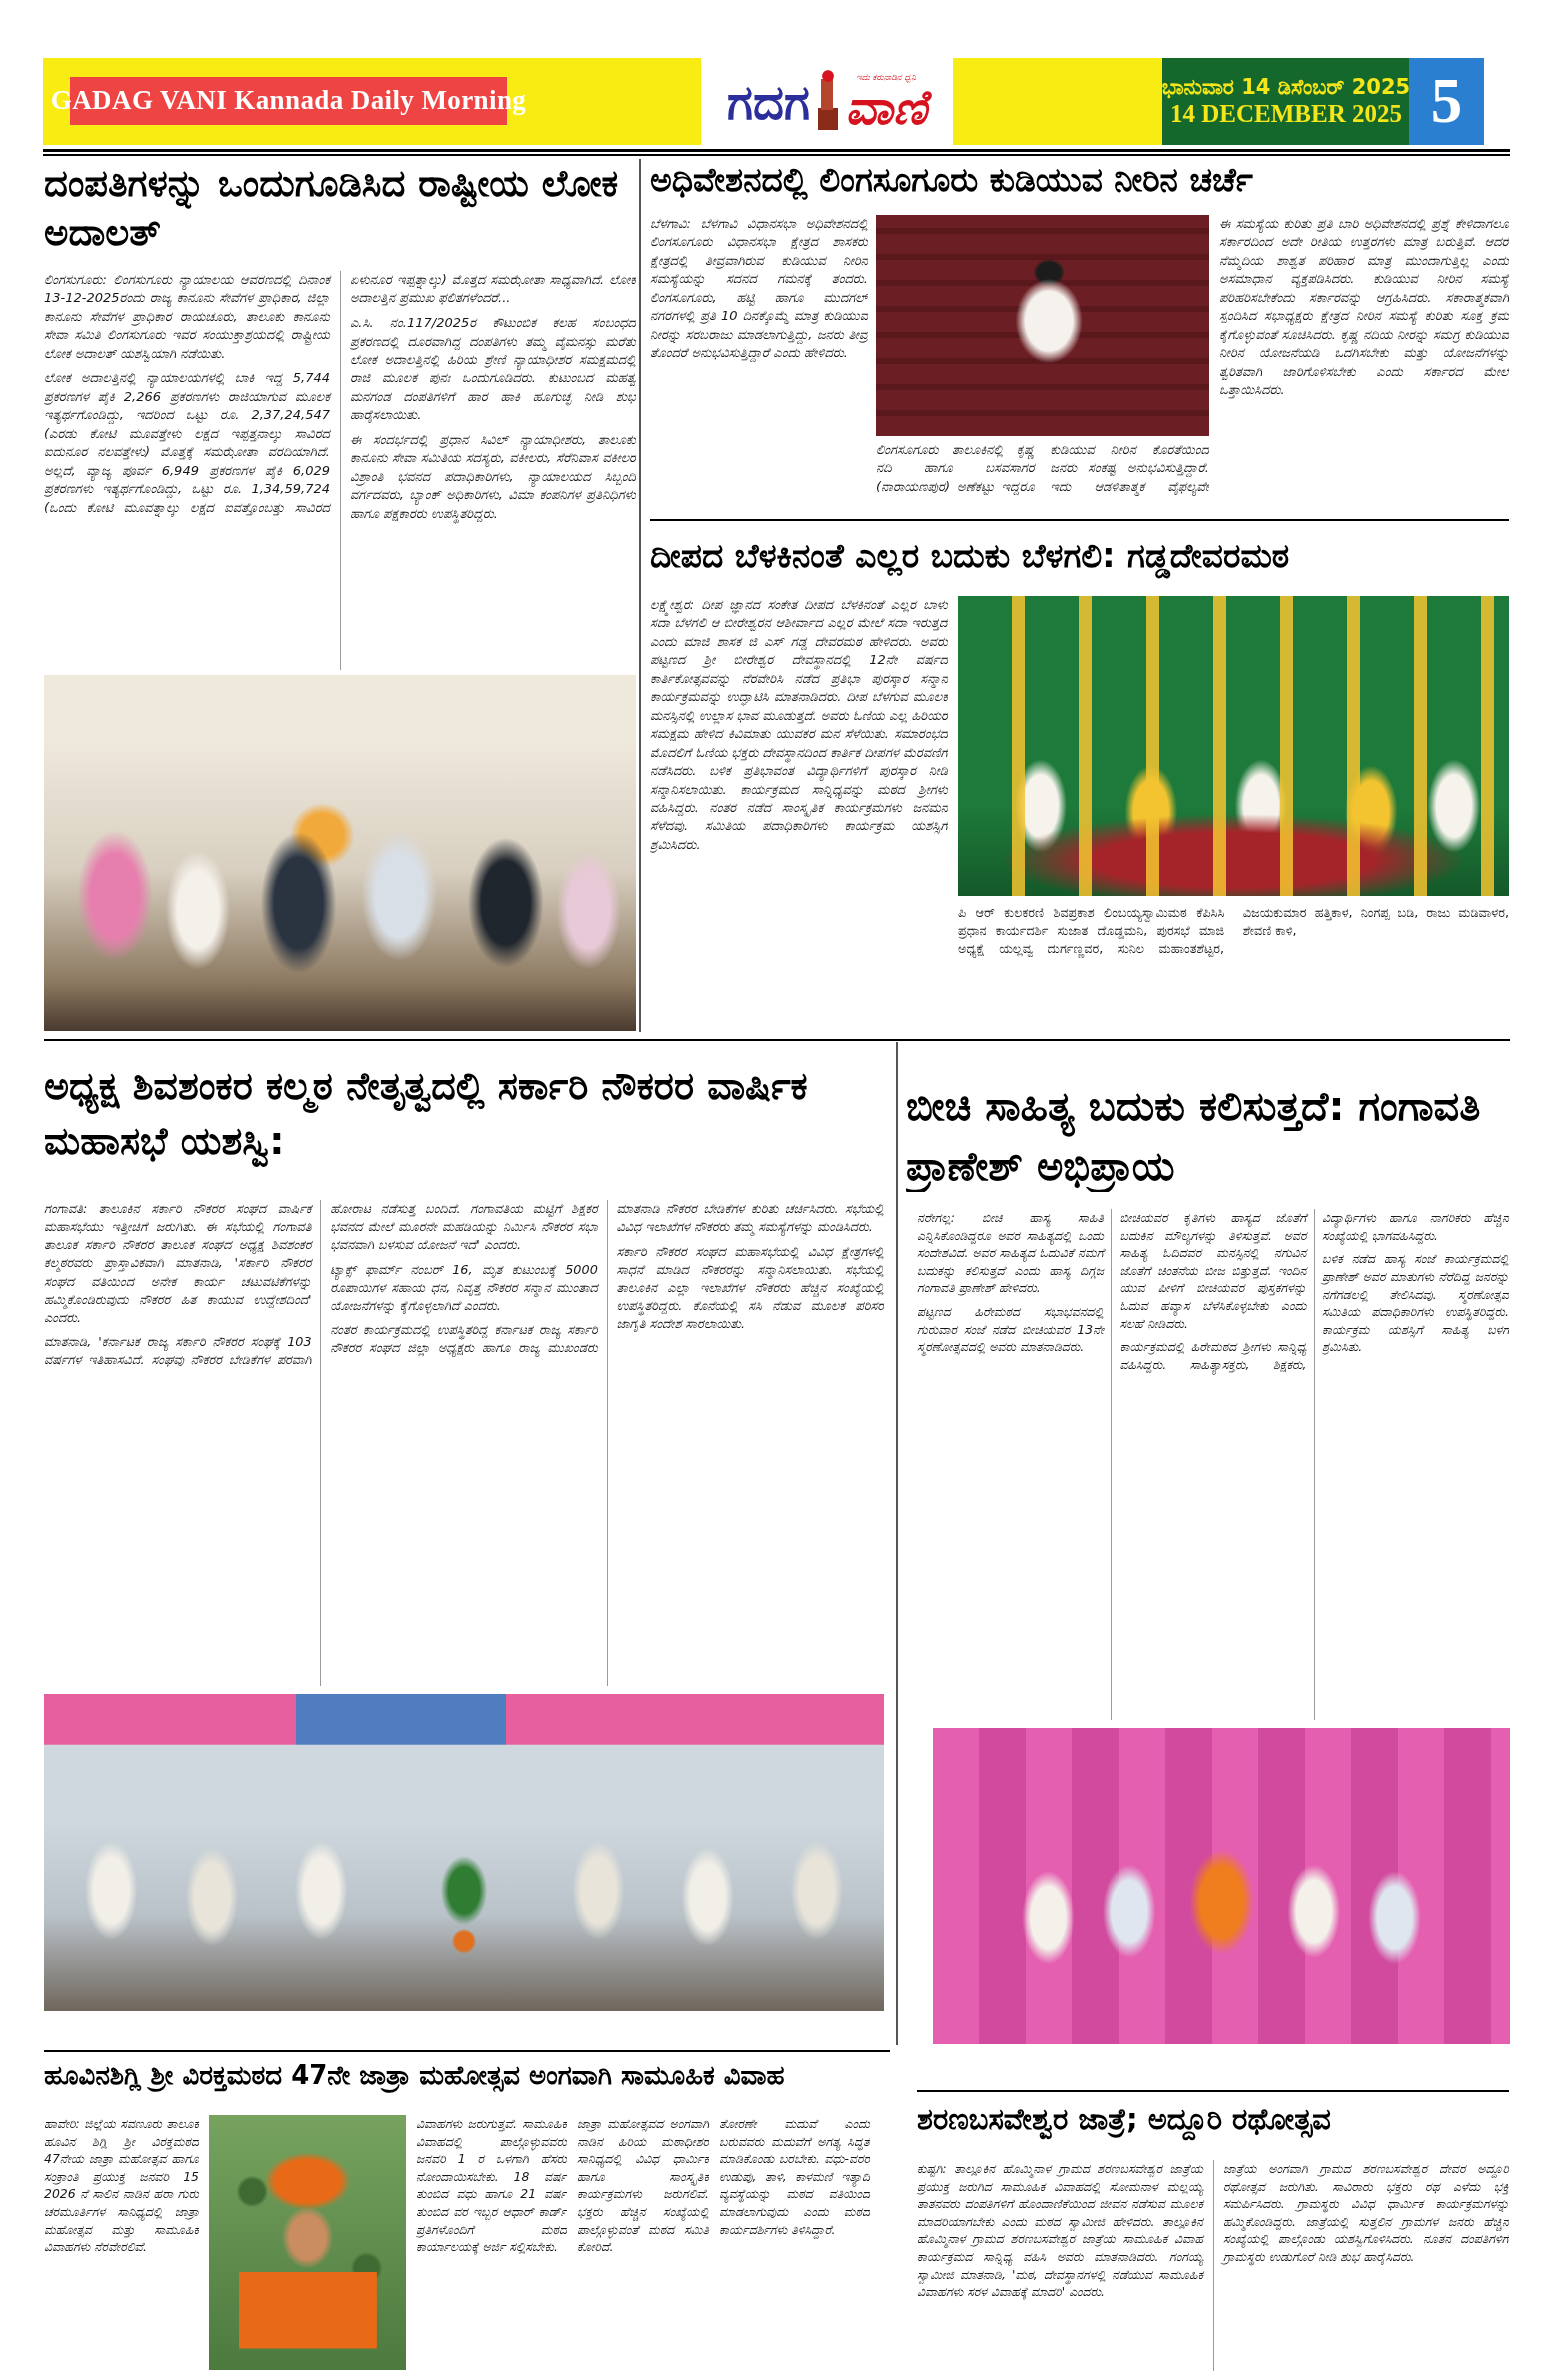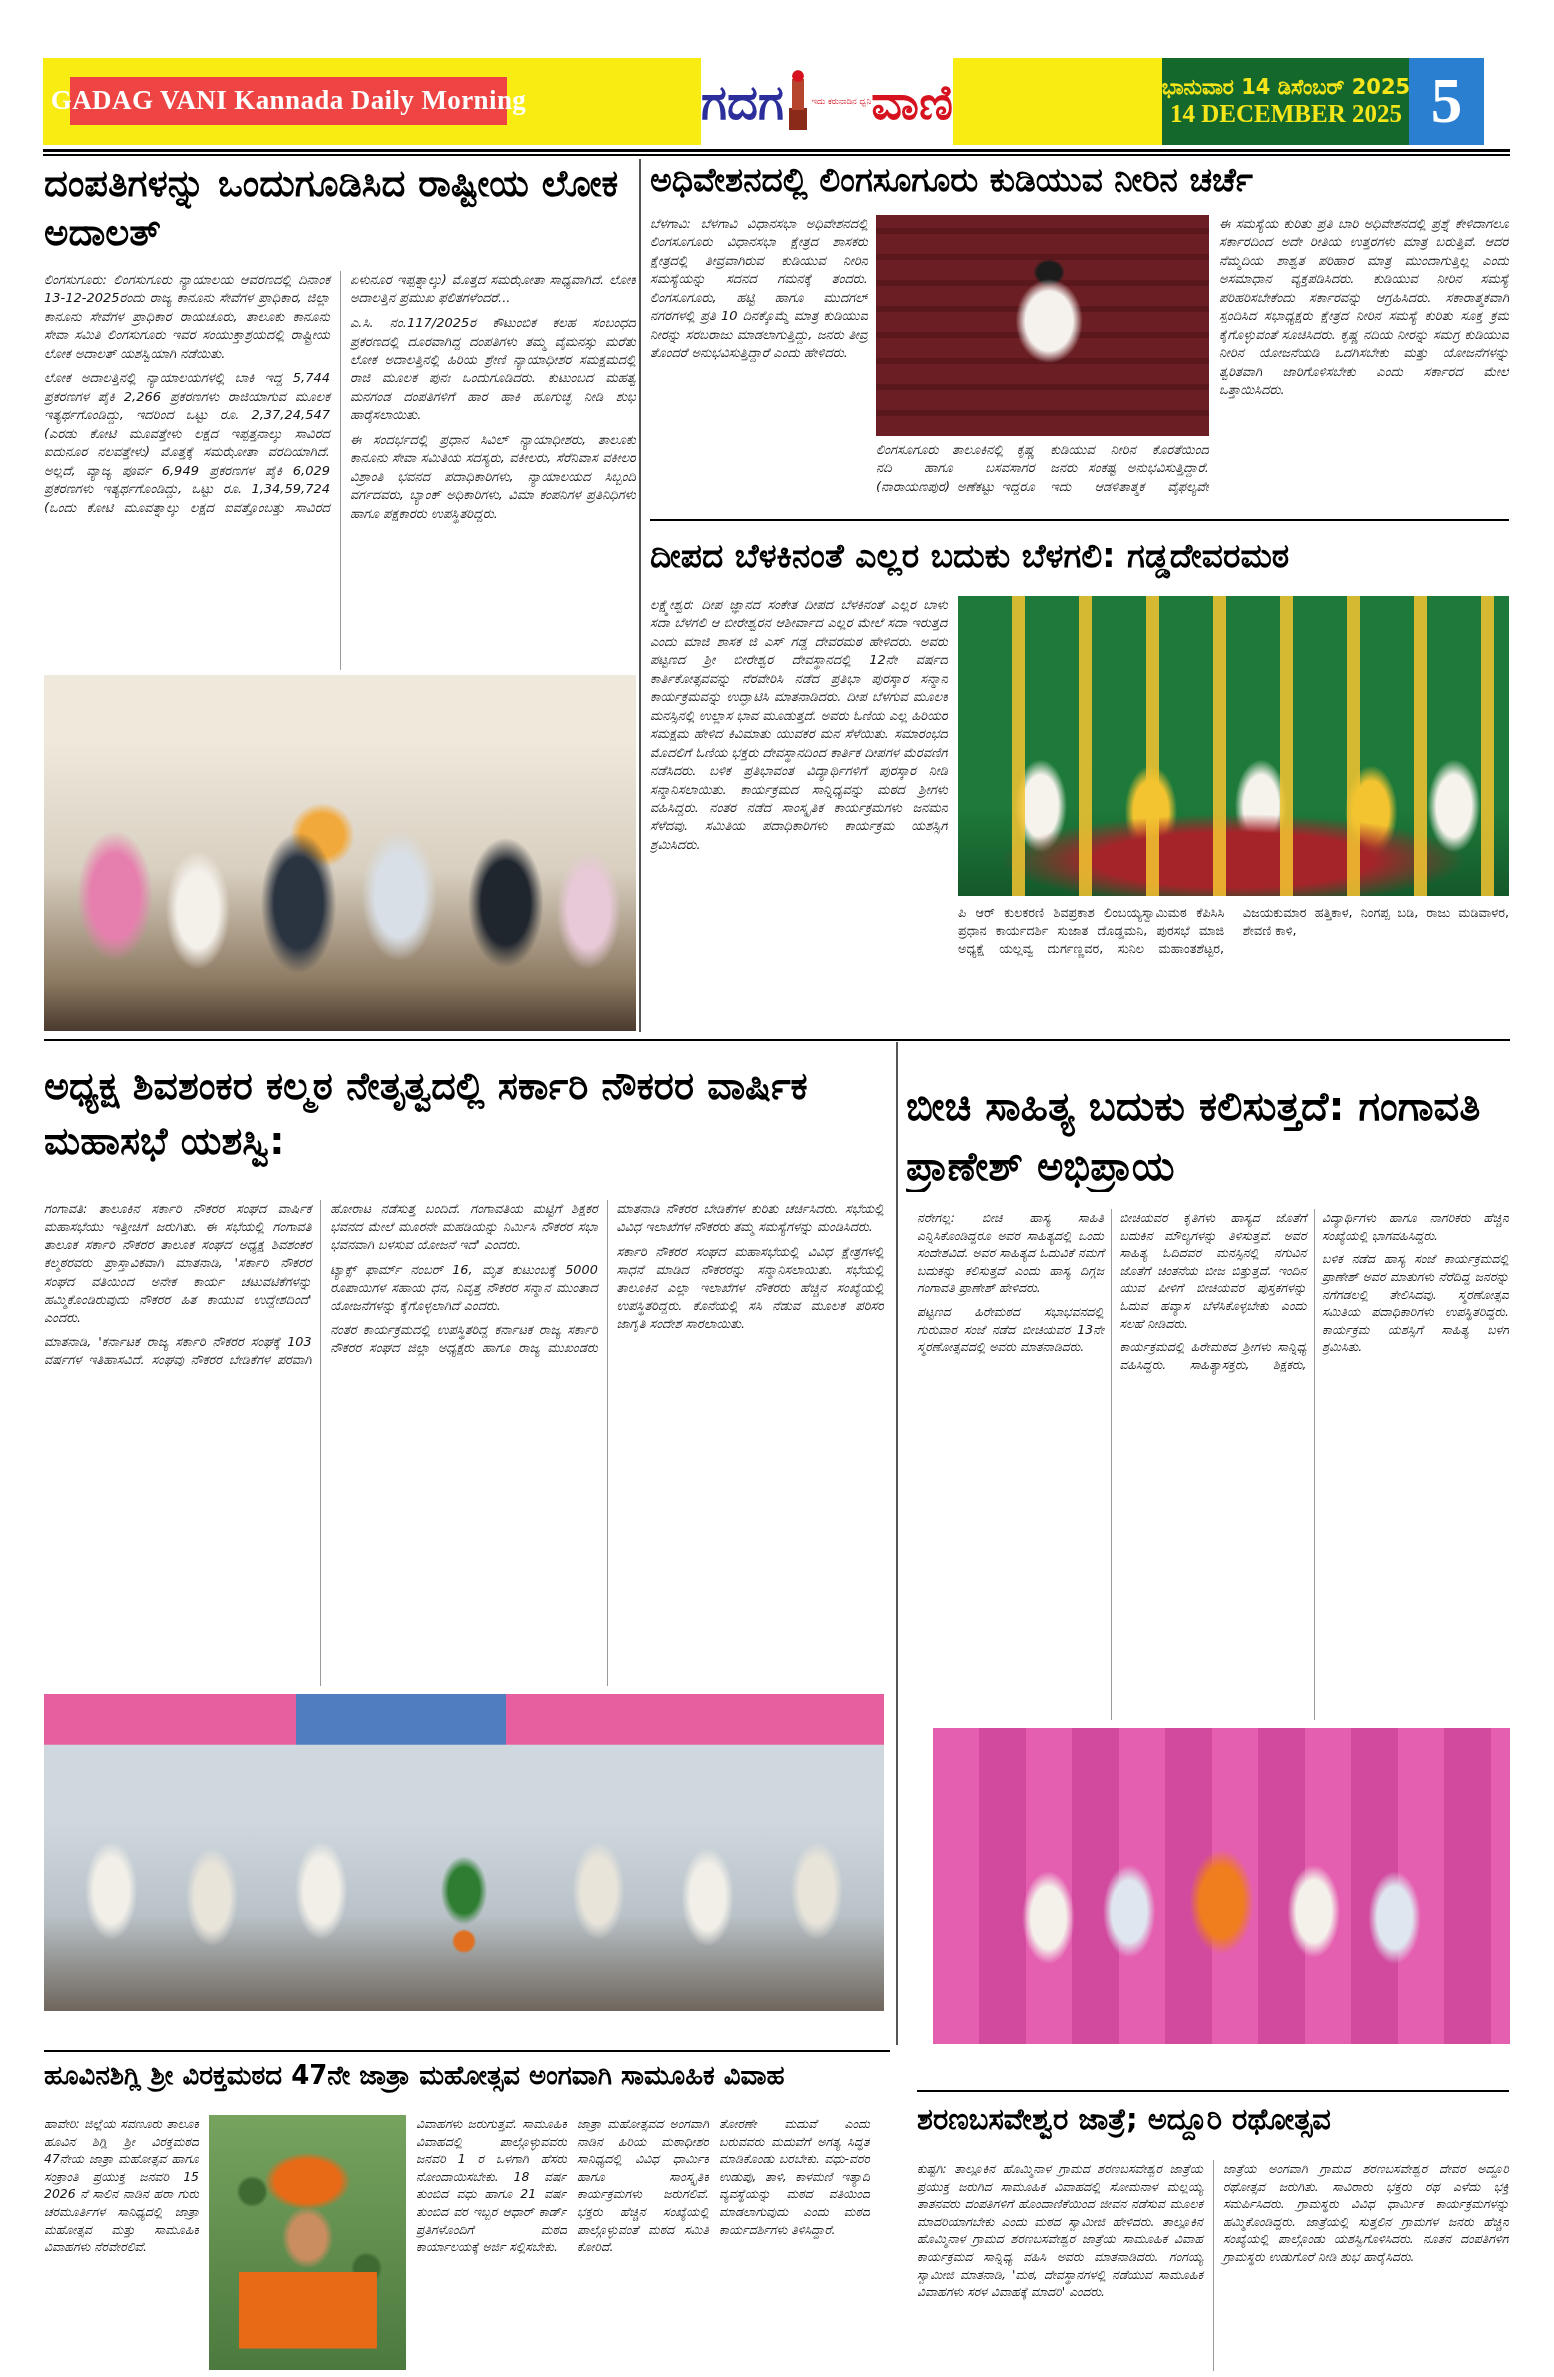--- a/index.html
+++ b/index.html
@@ -13,21 +13,21 @@
   .title-box{left:27px;top:18.6px;width:437px;height:48px;background:#ef4444;
              display:flex;align-items:center;justify-content:center;}
   .title-box span{color:#fff;font-family:"Liberation Serif",serif;font-weight:bold;font-size:27px;letter-spacing:0.4px;white-space:nowrap;}
   .logo-area{left:658px;top:0;width:252px;height:87px;background:#fff;display:flex;align-items:center;justify-content:center;gap:4.6px;text-align:right;}
   .logo-kn1{color:#2B2E9B;font-weight:bold;font-size:48px;line-height:1;}
   .logo-kn2{color:#D5121E;font-weight:bold;font-size:48px;line-height:1;}
   .logo-statue{width:26px;height:67px;background:
       radial-gradient(circle at 50% 12%, #d5121e 0 5.4px, transparent 6.2px),
       linear-gradient(#b5452c 0 0) 50% 30%/12.4px 31px no-repeat,
       linear-gradient(#8a2a18 0 0) 50% 88%/20px 22px no-repeat;background-repeat:no-repeat;}
-  .logo-right{display:flex;flex-direction:row;align-items:center;}
+  .logo-right{display:flex;flex-direction:column;align-items:center;font-style:italic;}
   .logo-tagline{color:#D5121E;font-size:8.5px;line-height:1;margin-bottom:1.5px;white-space:nowrap;}
   .mast-yellow-mid{left:910px;top:0;width:209px;height:87px;background:#F8EC12;}
   .mast-green{left:1119px;top:0;width:248px;height:87px;background:#15682B;
               display:flex;flex-direction:column;align-items:center;justify-content:center;}
   .date-kn{color:#F5E51B;font-weight:bold;font-size:21px;line-height:1.25;white-space:nowrap;}
   .date-en{color:#F5E51B;font-weight:bold;font-size:25px;font-family:"Liberation Serif",serif;line-height:1.15;white-space:nowrap;}
   .mast-blue{left:1366px;top:0;width:75px;height:87px;background:#2B7FD0;display:flex;align-items:center;justify-content:center;}
   .mast-blue span{color:#fff;font-family:"Liberation Serif",serif;font-weight:bold;font-size:63px;}
   .rule-a{top:149px;left:43px;width:1467px;height:3.1px;background:#000;}
   .rule-b{top:154px;left:43px;width:1467px;height:1.5px;background:#000;}

